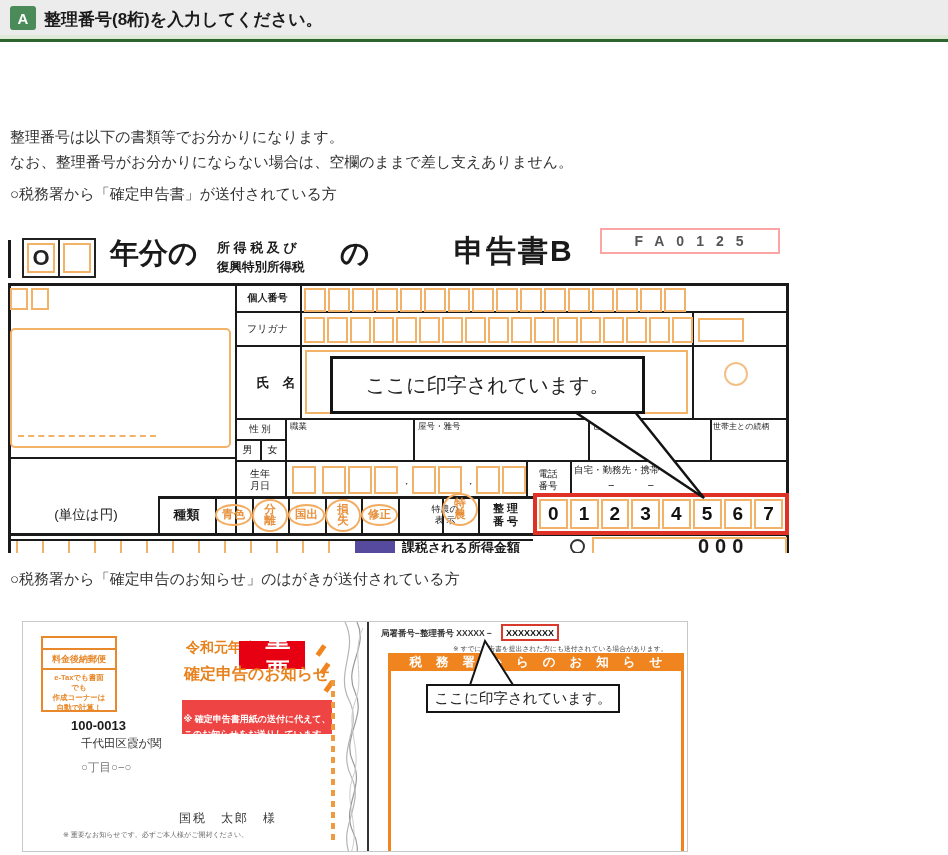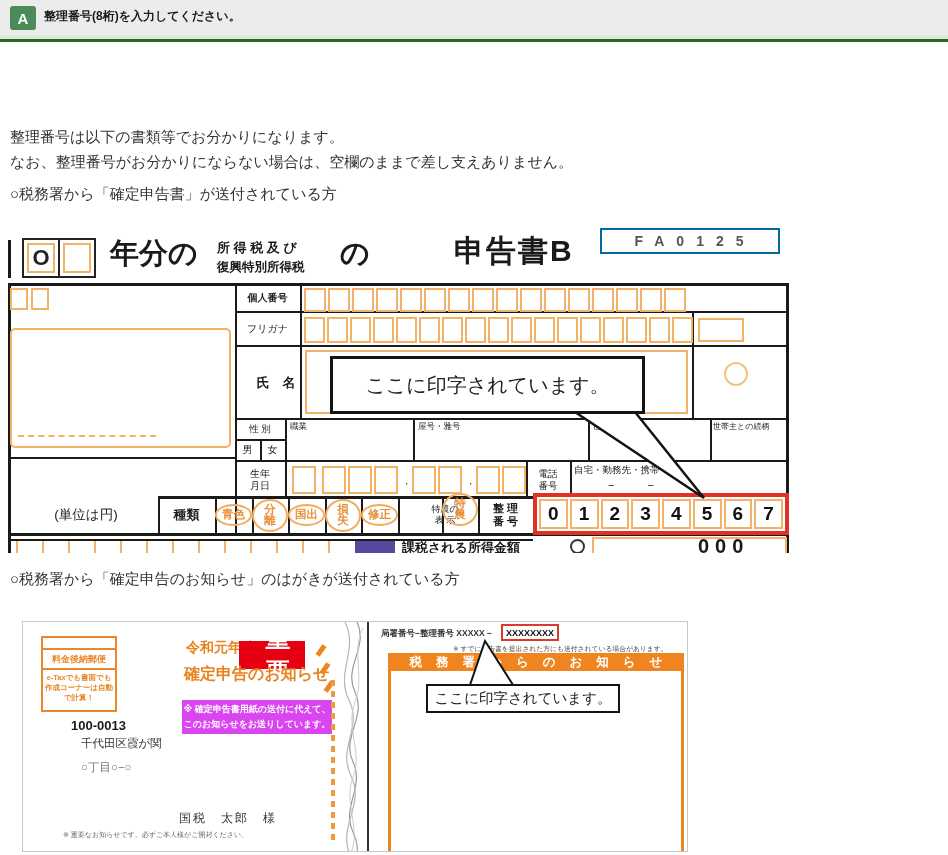--- a/index.html
+++ b/index.html
@@ -30,21 +30,21 @@
 
 <div class="page">
 
   <div class="abs" style="left:0;top:8;width:948px;height:39px;background:#d9ead3;border-bottom:3px solid #2c662d;">
     <div class="abs ctr qbadge" style="left:10px;top:7px;width:27px;height:26px;font-size:17px;">Q</div>
     <div class="abs lbl" style="left:46px;top:9px;font-size:19px;font-weight:bold;">番号欄には何を入力したらよいですか？</div>
   </div>
 
   <div class="abs" style="left:0;top:71;width:948px;height:35px;background:#ececec;border-bottom:3px solid #dfead9;">
     <div class="abs ctr qbadge" style="left:10px;top:6px;width:26px;height:24px;font-size:15px;">A</div>
-    <div class="abs lbl" style="left:44px;top:8px;font-size:12px;font-weight:bold;">整理番号(8桁)を入力してください。</div>
+    <div class="abs lbl" style="left:44px;top:8px;font-size:17px;font-weight:bold;">整理番号(8桁)を入力してください。</div>
   </div>
 
   <div class="abs lbl" style="left:10px;top:128px;font-size:15px;color:#333;">整理番号は以下の書類等でお分かりになります。</div>
   <div class="abs lbl" style="left:10px;top:185px;font-size:15px;color:#333;">○税務署から「確定申告書」が送付されている方</div>
   <div class="abs lbl" style="left:10px;top:153px;font-size:15px;color:#333;">なお、整理番号がお分かりにならない場合は、空欄のままで差し支えありません。</div>
 
   <div class="abs" style="left:8px;top:226px;width:781px;height:327px;background:#fff;overflow:hidden;">
 
     <i class="vl" style="left:0;top:14px;width:3px;height:38px;"></i>
     <div class="abs" style="left:14px;top:12px;width:74px;height:40px;border:2px solid #222;box-sizing:border-box;display:flex;">
@@ -55,21 +55,21 @@
         <div class="ol" style="left:3px;top:3px;right:3px;bottom:3px;"></div>
       </div>
     </div>
     <div class="abs lbl" style="left:102px;top:8px;font-size:29px;font-weight:bold;">年分の</div>
     <div class="abs" style="left:209px;top:13px;width:120px;">
       <div class="lbl" style="position:static;font-size:13px;font-weight:bold;">所 得 税 及 び</div>
       <div class="lbl" style="position:static;font-size:12.5px;font-weight:bold;margin-top:2px;">復興特別所得税</div>
     </div>
     <div class="abs lbl" style="left:332px;top:8px;font-size:29px;font-weight:bold;">の</div>
     <div class="abs lbl" style="left:446px;top:5px;font-size:30px;font-weight:bold;letter-spacing:2px;">申告書B</div>
-    <div class="abs ctr" style="left:592px;top:2px;width:180px;height:26px;border:2px solid #0369a1;box-sizing:border-box;
+    <div class="abs ctr" style="left:592px;top:2px;width:180px;height:26px;border:2px solid #fca5a5;box-sizing:border-box;
                 font-size:14px;font-weight:bold;color:#555;letter-spacing:12px;padding-left:10px;">FA0125</div>
 
     <i class="hl" style="left:0;top:57px;width:781px;height:3px;"></i>
     <i class="hl" style="left:227px;top:85px;width:554px;height:2px;"></i>
     <i class="hl" style="left:227px;top:119px;width:554px;height:2px;"></i>
     <i class="hl" style="left:227px;top:192px;width:554px;height:2px;"></i>
     <i class="hl" style="left:227px;top:213px;width:50px;height:2px;"></i>
     <i class="hl" style="left:227px;top:234px;width:554px;height:2px;"></i>
     <i class="hl" style="left:150px;top:270px;width:631px;height:3px;"></i>
     <i class="hl" style="left:0;top:231px;width:227px;height:2px;"></i>
@@ -243,40 +243,40 @@
     </div>
   </div>
 
   <div class="abs lbl" style="left:10px;top:570px;font-size:15px;color:#333;">○税務署から「確定申告のお知らせ」のはがきが送付されている方</div>
 
   <div class="abs" style="left:22px;top:621px;width:666px;height:231px;border:1px solid #c8c8c8;box-sizing:border-box;background:#fff;overflow:hidden;">
 
     <div class="abs" style="left:18px;top:14px;width:76px;height:76px;border:2px solid #e8882a;box-sizing:border-box;">
       <div style="height:10px;border-bottom:2px solid #e8882a;"></div>
       <div class="ctr" style="height:18px;border-bottom:2px solid #e8882a;font-size:9px;font-weight:bold;color:#e8882a;">料金後納郵便</div>
-      <div style="padding:3px 1px;color:#e8882a;font-weight:bold;font-size:7.5px;line-height:10px;text-align:center;">
+      <div style="padding:3px 9px;color:#e8882a;font-weight:bold;font-size:7.5px;line-height:10px;text-align:center;">
         <div>e-Taxでも書面でも</div>
         <div>作成コーナーは自動で計算！</div>
       </div>
     </div>
 
     <div class="abs lbl" style="left:48px;top:96px;font-size:13px;font-weight:bold;">100-0013</div>
     <div class="abs lbl" style="left:58px;top:114px;font-size:11.5px;color:#333;">千代田区霞が関</div>
     <div class="abs lbl" style="left:58px;top:138px;font-size:11.5px;color:#777;">○丁目○−○</div>
 
     <div class="abs lbl" style="left:163px;top:17px;font-size:14px;font-weight:bold;color:#e8821e;">令和元年分</div>
     <div class="abs ctr" style="left:216px;top:19px;width:66px;height:28px;background:#e60012;color:#fff;font-size:25px;
                 font-weight:bold;letter-spacing:6px;padding-left:18px;box-sizing:border-box;">重要</div>
     <div class="abs lbl" style="left:161px;top:42px;font-size:16px;font-weight:bold;color:#e8821e;">確定申告のお知らせ</div>
     <i class="abs" style="left:292px;top:26px;width:12px;height:5px;background:#f0841e;transform:rotate(-55deg);"></i>
     <i class="abs" style="left:296px;top:44px;width:12px;height:5px;background:#f0841e;transform:rotate(-55deg);"></i>
     <i class="abs" style="left:300px;top:62px;width:12px;height:5px;background:#f0841e;transform:rotate(-55deg);"></i>
 
-    <div class="abs" style="left:159px;top:78px;width:150px;height:34px;background:#d946ef;color:#fff;font-size:9px;
-                font-weight:bold;line-height:15px;text-align:center;padding-top:2px;box-sizing:border-box;">
+    <div class="abs" style="left:159px;top:78px;width:150px;height:34px;background:#ef4444;color:#fff;font-size:9px;
+                font-weight:bold;line-height:15px;text-align:center;padding-top:12px;box-sizing:border-box;">
       <div>※ 確定申告書用紙の送付に代えて、</div>
       <div>このお知らせをお送りしています。</div>
     </div>
 
     <div class="abs lbl" style="left:156px;top:188px;font-size:12px;color:#333;letter-spacing:2px;">国税　太郎　様</div>
     <div class="abs lbl" style="left:40px;top:208px;font-size:7px;color:#666;">※ 重要なお知らせです。必ずご本人様がご開封ください。</div>
 
     <div class="abs" style="left:308px;top:58px;width:4px;height:160px;background:repeating-linear-gradient(180deg,#f09a40 0 6px,transparent 6px 11px);"></div>
     <svg width="34" height="231" viewBox="0 0 34 231" style="left:312px;top:0;">
       <path d="M22,0 C34,25 8,45 20,70 C32,95 6,115 18,140 C30,165 6,185 18,210 C24,222 22,231 22,231" stroke="#9a9a9a" fill="none" stroke-width="1.2"></path>

